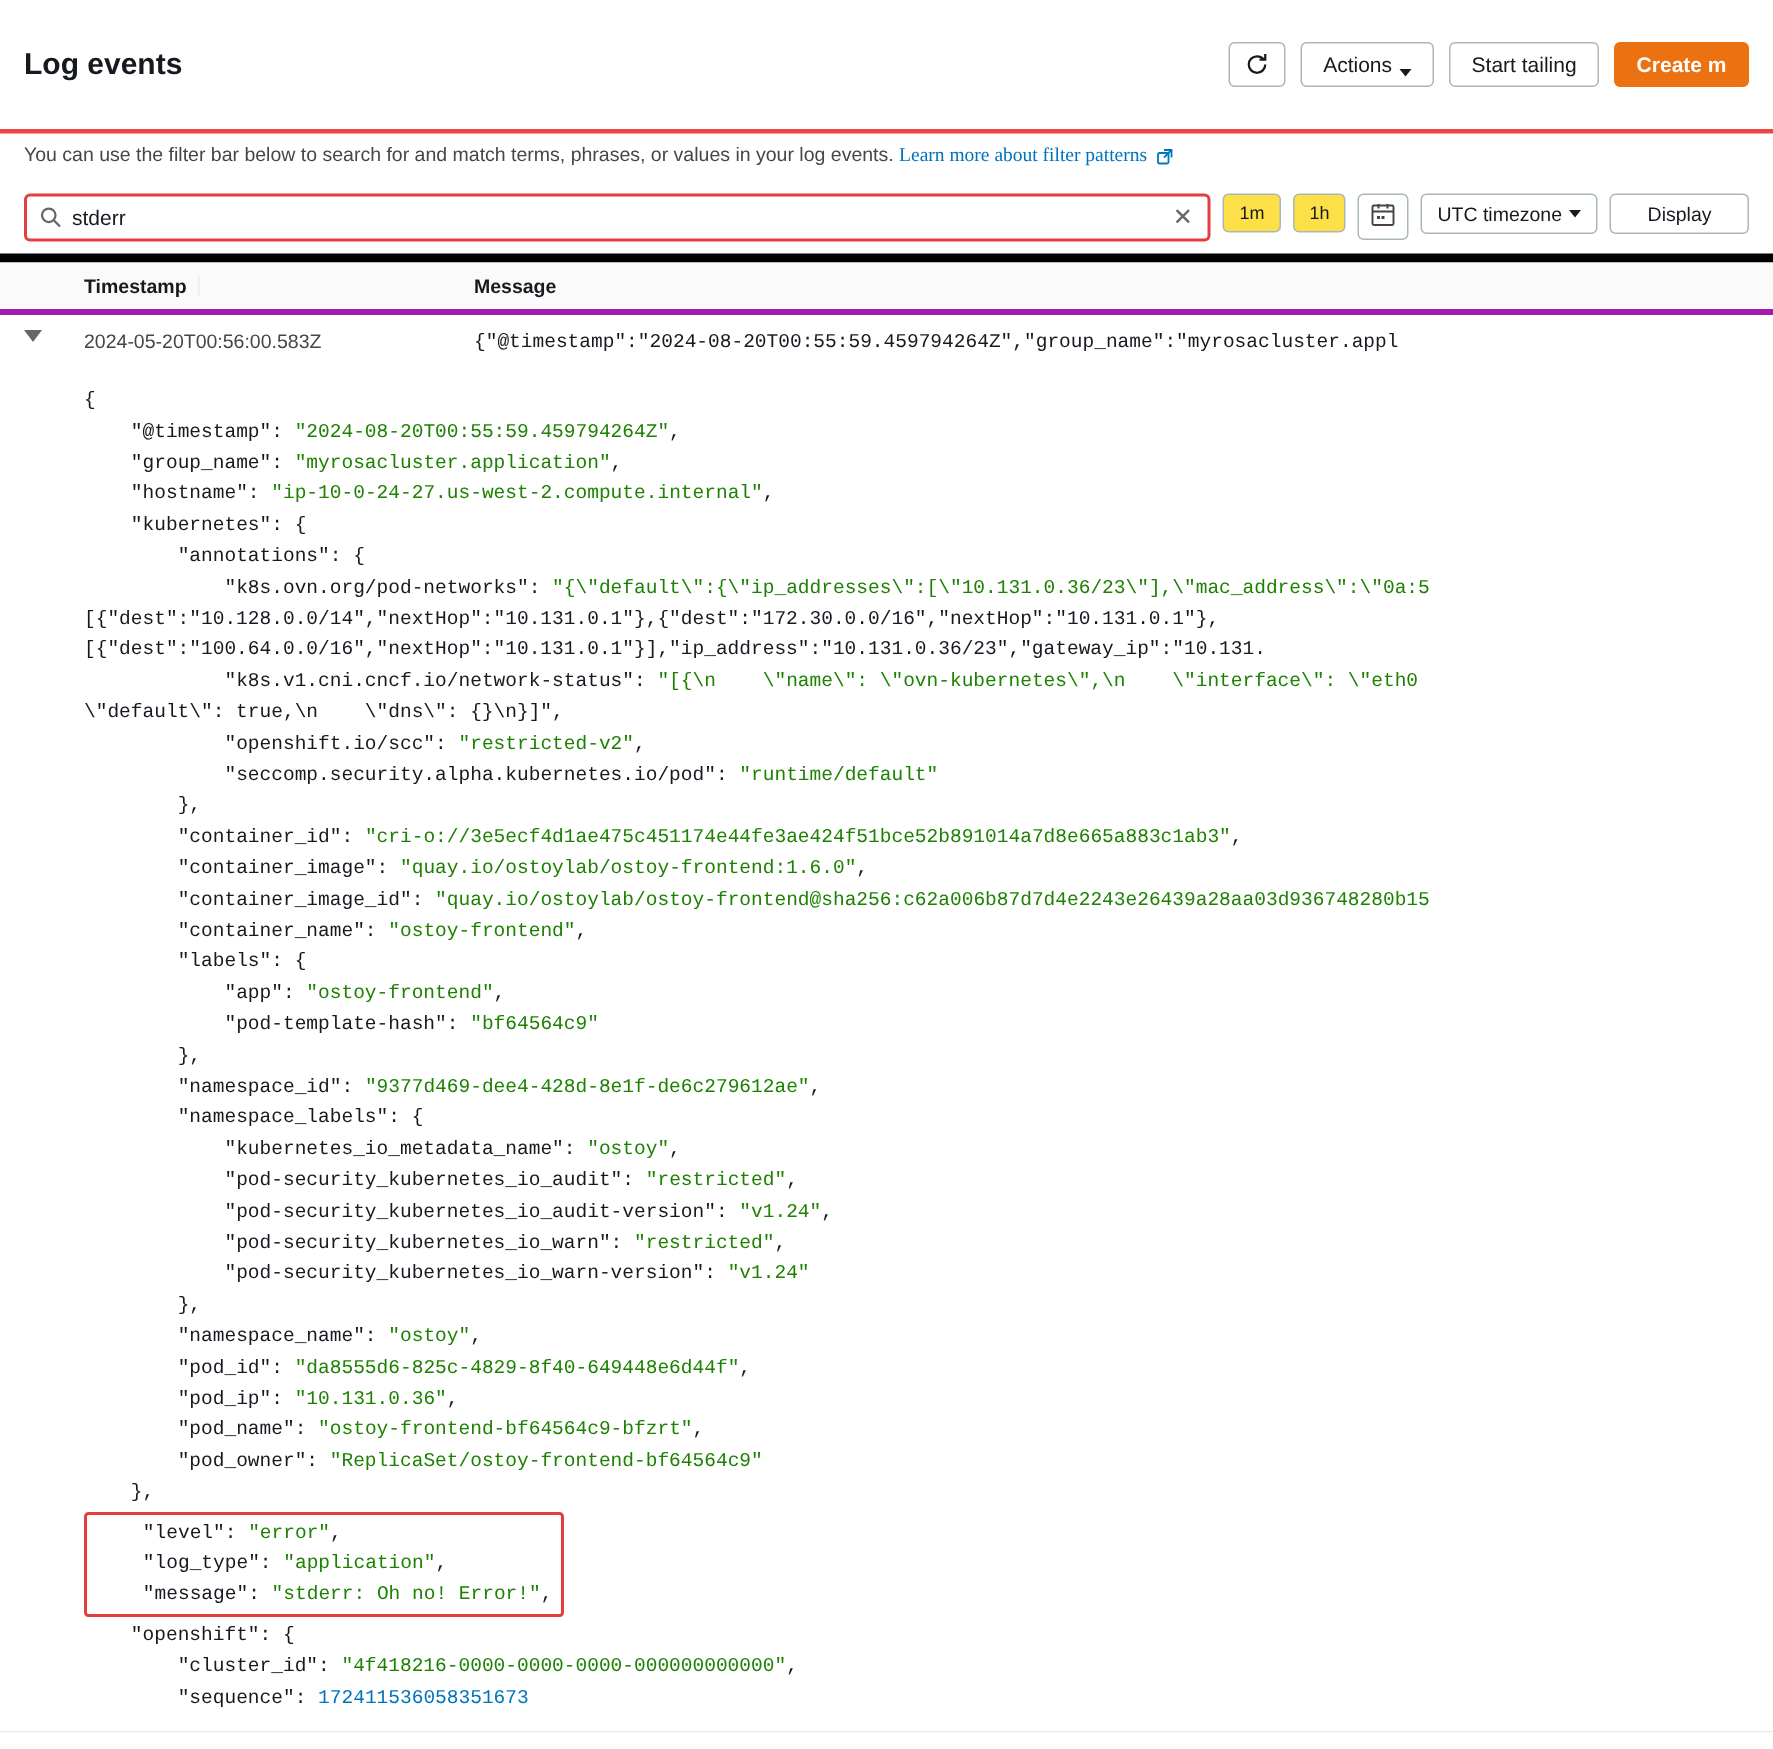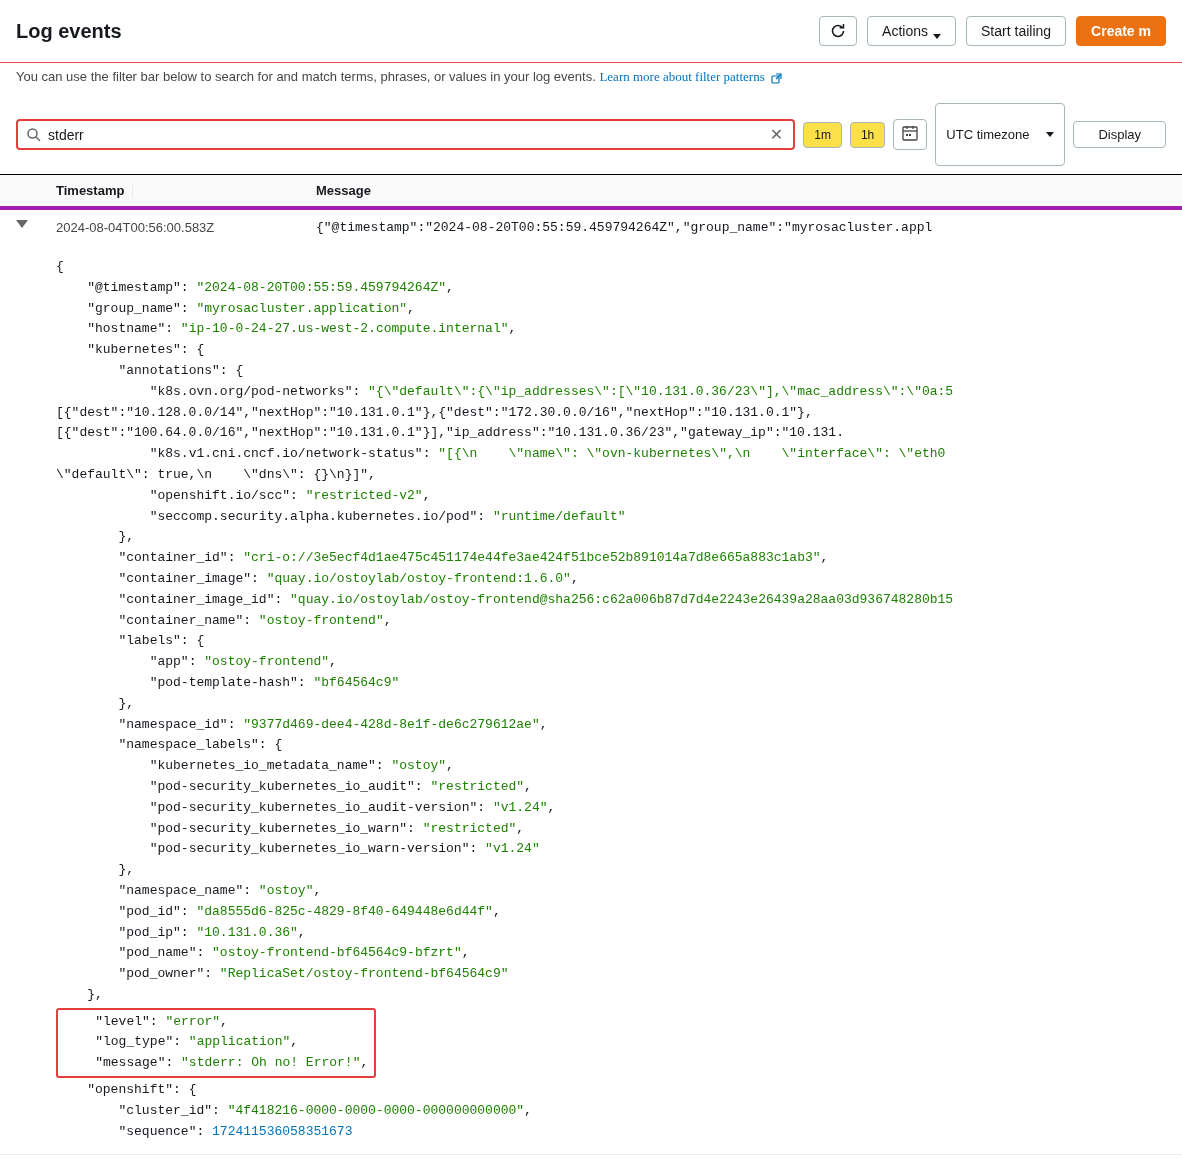--- a/index.html
+++ b/index.html
@@ -5,22 +5,22 @@
     * { box-sizing: border-box; margin: 0; padding: 0; }
     body {
       font-family: -apple-system, BlinkMacSystemFont, 'Segoe UI', Arial, sans-serif;
       font-size: 14px;
       background: #fff;
       color: #16191f;
     }
     .header {
       display: flex;
       align-items: center;
-      padding: 16px 16px;
-      border-bottom: 1px solid #ef4444;
+      padding: 28px 16px;
+      border-bottom: 3px solid #ef4444;
       gap: 10px;
     }
     .header-title {
       font-size: 20px;
       font-weight: 700;
       flex: 1;
     }
     .btn {
       display: inline-flex;
       align-items: flex-end;
@@ -57,24 +57,24 @@
       font-size: 13px;
       color: #44474a;
     }
     .subtitle a {
       color: #0073bb;
       text-decoration: none;
       font-family: Liberation Serif, serif;
     }
     .filter-bar {
       display: flex;
-      align-items: center;
+      align-items: flex-start;
       padding: 8px 16px;
       gap: 8px;
-      border-bottom: 1px solid #000000;
+      border-bottom: 6px solid #000000;
     }
     .search-wrapper {
       display: flex;
       align-items: center;
       border: 2px solid #e53e3e;
       border-radius: 4px;
       padding: 4px 8px;
       flex: 1;
       background: #fff;
       gap: 6px;
@@ -111,22 +111,22 @@
       padding: 5px 8px;
       border: 1px solid #aab7b8;
       border-radius: 4px;
       cursor: pointer;
       background: #fff;
       color: #16191f;
     }
     .timezone-btn {
       display: flex;
       align-items: center;
-      gap: 17px;
-      padding: 23px 10px;
+      gap: 5px;
+      padding: 5px 10px;
       border: 1px solid #aab7b8;
       border-radius: 4px;
       cursor: pointer;
       font-size: 13px;
       background: #fff;
       color: #16191f;
     }
     .display-btn {
       padding: 5px 24px;
       border: 1px solid #aab7b8;
@@ -283,21 +283,21 @@
     <div class="col-divider"></div>
   </div>
   <div class="col-header">Message</div>
 </div>
 
 <div class="log-row">
   <div class="log-row-summary">
     <div>
       <div class="arrow-down"></div>
     </div>
-    <div class="timestamp-cell">2024-08-04T00:56:00.583Z</div>
+    <div class="timestamp-cell">2024-05-20T00:56:00.583Z</div>
     <div class="message-cell">{"@timestamp":"2024-08-20T00:55:59.459794264Z","group_name":"myrosacluster.appl</div>
   </div>
   <div class="log-expanded">
     <div class="log-line"><span class="key">{</span></div>
     <div class="log-line"><span class="key">    "@timestamp": </span><span class="val-string">"2024-08-20T00:55:59.459794264Z"</span><span class="key">,</span></div>
     <div class="log-line"><span class="key">    "group_name": </span><span class="val-string">"myrosacluster.application"</span><span class="key">,</span></div>
     <div class="log-line"><span class="key">    "hostname": </span><span class="val-string">"ip-10-0-24-27.us-west-2.compute.internal"</span><span class="key">,</span></div>
     <div class="log-line"><span class="key">    "kubernetes": {</span></div>
     <div class="log-line"><span class="key">        "annotations": {</span></div>
     <div class="log-line"><span class="key">            "k8s.ovn.org/pod-networks": </span><span class="val-string">"{\"default\":{\"ip_addresses\":[\"10.131.0.36/23\"],\"mac_address\":\"0a:5</span></div>

